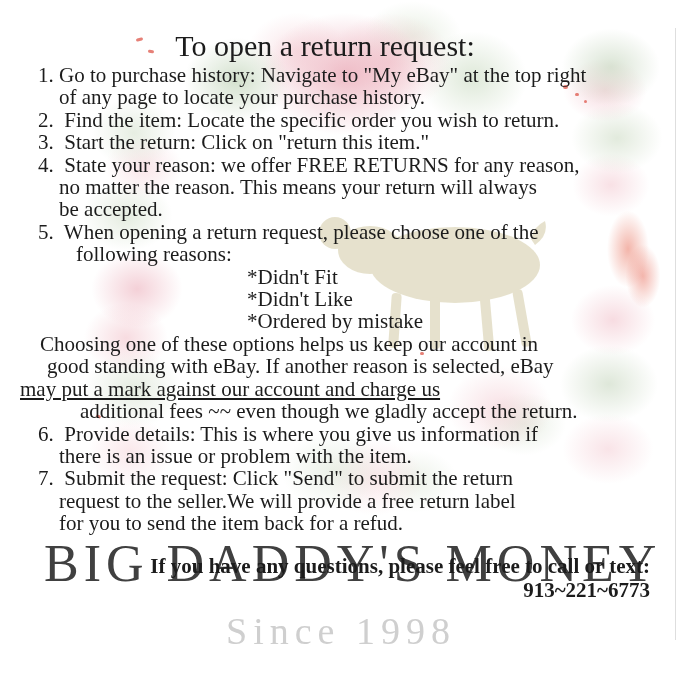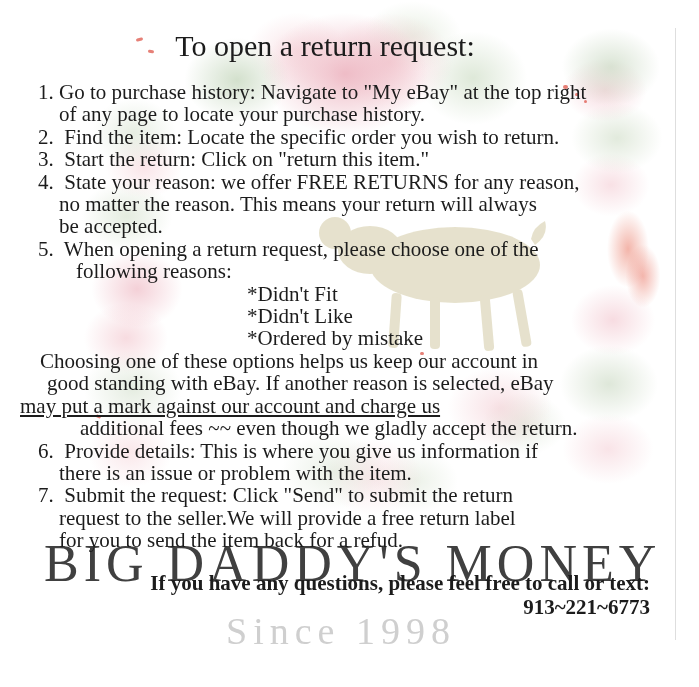--- a/index.html
+++ b/index.html
@@ -65,21 +65,21 @@
   .vline{position:absolute;z-index:0;left:675px;top:28px;width:1px;height:612px;background:#dedede;}
 
   
   .wm{position:absolute;z-index:1;white-space:pre;line-height:1;pointer-events:none;}
   .wm-brand{left:44px;top:538px;font-size:52px;letter-spacing:5px;color:#404040;}
   .wm-since{left:226px;top:612px;font-size:38px;letter-spacing:6px;color:#cfcfcf;}
 
   
   .content{position:relative;z-index:2;width:650px;}
   .title{margin:28px 0 0 0;text-align:center;font-size:30px;font-weight:normal;line-height:36px;}
-  .body{margin-top:17px;}
+  .body{}
   .line{font-size:21px;line-height:22.4px;white-space:pre;}
   .l-num{padding-left:38px;}
   .l-cont{padding-left:59px;}
   .l-cont2{padding-left:76px;}
   .l-opt{padding-left:247px;}
   .l-para-a{padding-left:40px;}
   .l-para-b{padding-left:47px;}
   .l-para-c{padding-left:20px;text-decoration:underline;}
   .l-para-d{padding-left:80px;}
   .footer{margin-top:20px;text-align:right;font-weight:bold;}

